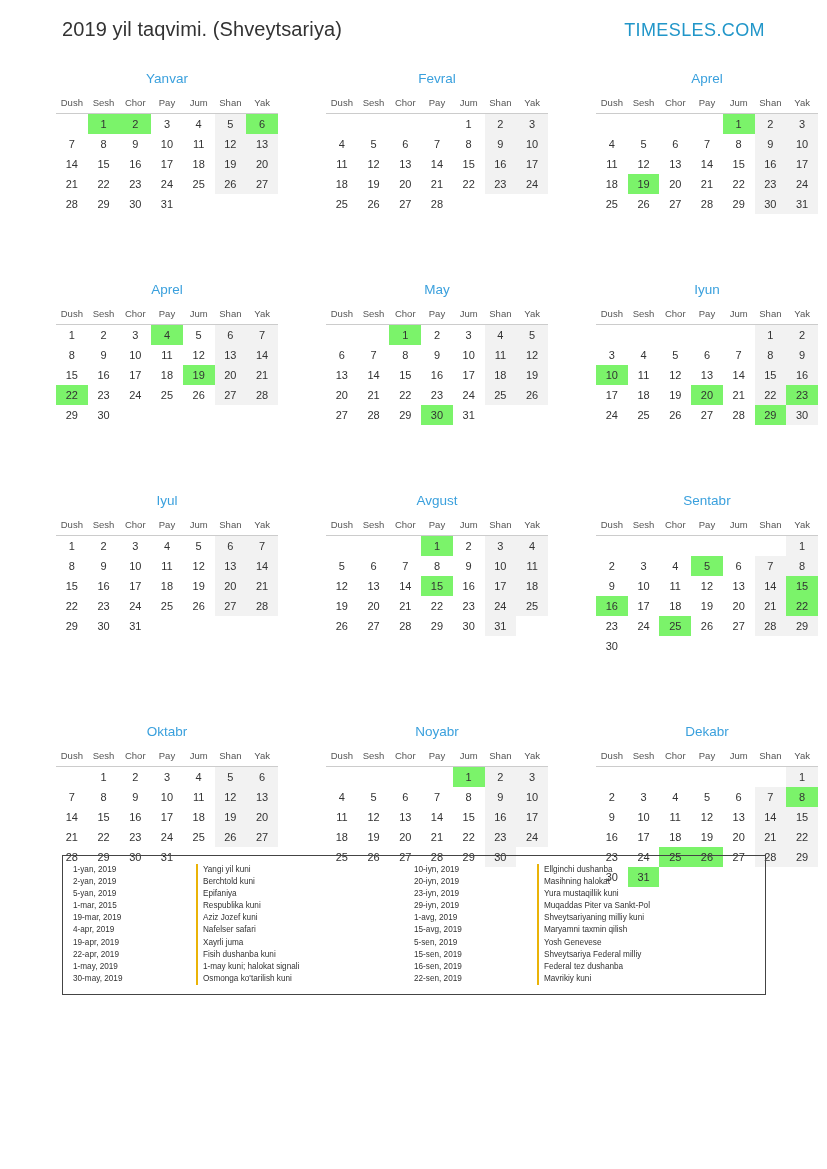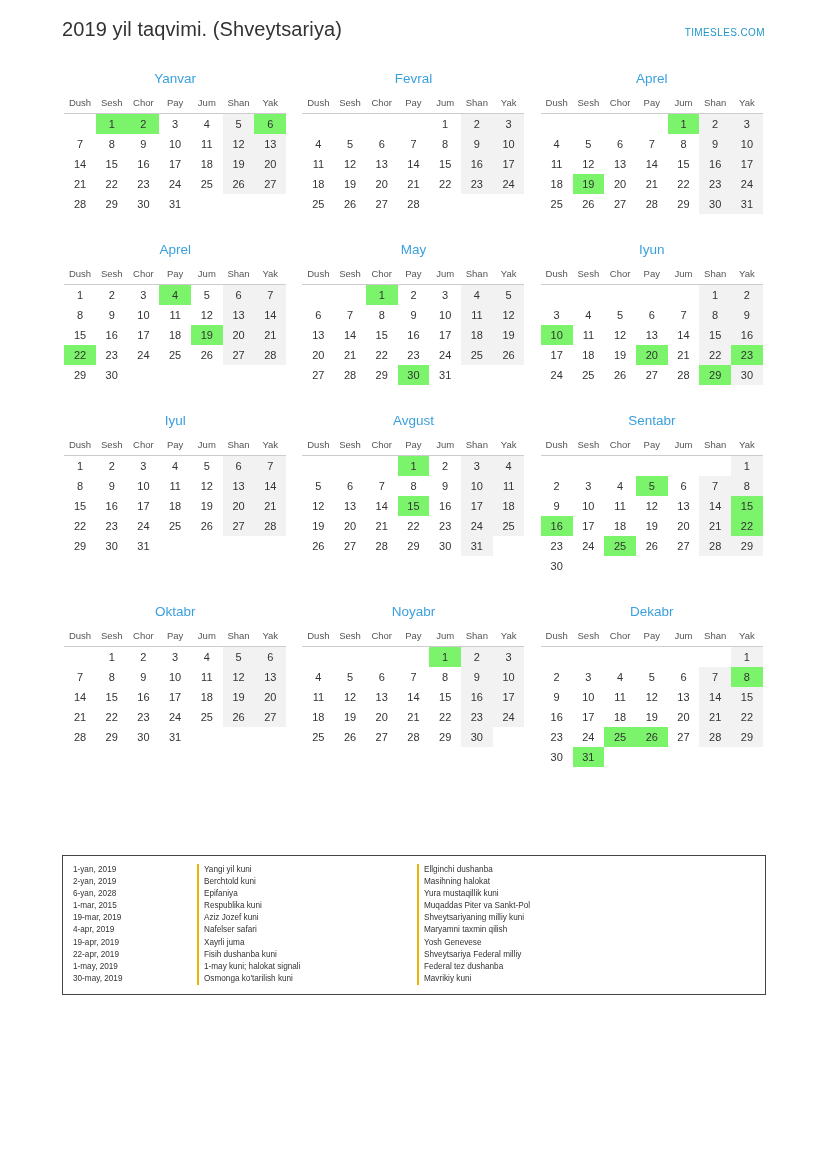--- a/index.html
+++ b/index.html
@@ -27,44 +27,45 @@
     justify-content: space-between;
     padding: 18px 62px 0 62px;
   }
   .title {
     font-size: 20px;
     color: #333333;
     font-weight: normal;
     letter-spacing: 0.1px;
   }
   .brand {
-    font-size: 10px;
+    font-size: 18px;
     color: #2196c9;
     letter-spacing: 0.4px;
   }
   .calendar-grid {
     margin-top: 22px;
     padding: 0 56px;
     display: grid;
     grid-template-columns: repeat(3, 1fr);
     grid-row-gap: 0px;
     grid-column-gap: 0px;
+    gap: 48px;
   }
   .month {
     padding: 8px 0 12px 0;
   }
   .month-name {
     text-align: center;
     color: #3aa0dd;
     font-size: 13.5px;
     margin-bottom: 9px;
   }
   table.cal {
     border-collapse: collapse;
-    margin: 8px auto;
+    margin: 0 auto;
     table-layout: fixed;
     width: 222px;
   }
   table.cal th {
     font-size: 9.5px;
     font-weight: normal;
     color: #555555;
     padding: 2px 0 5px 0;
     text-align: center;
     width: 31px;
@@ -903,41 +904,53 @@
             </tr>
           </tbody>
         </table>
       </div>
     </div>
 
   <div class="legend">
       <div class="legend-col legend-dates">
         <div class="legend-row">1-yan, 2019</div>
         <div class="legend-row">2-yan, 2019</div>
-        <div class="legend-row">6-yan, 2028</div>
+        <div class="legend-row">5-yan, 2019</div>
         <div class="legend-row">1-mar, 2015</div>
         <div class="legend-row">19-mar, 2019</div>
         <div class="legend-row">4-apr, 2019</div>
         <div class="legend-row">19-apr, 2019</div>
         <div class="legend-row">22-apr, 2019</div>
         <div class="legend-row">1-may, 2019</div>
         <div class="legend-row">30-may, 2019</div>
       </div>
       <div class="legend-col legend-names">
         <div class="legend-row">Yangi yil kuni</div>
         <div class="legend-row">Berchtold kuni</div>
         <div class="legend-row">Epifaniya</div>
         <div class="legend-row">Respublika kuni</div>
         <div class="legend-row">Aziz Jozef kuni</div>
         <div class="legend-row">Nafelser safari</div>
         <div class="legend-row">Xayrli juma</div>
         <div class="legend-row">Fisih dushanba kuni</div>
         <div class="legend-row">1-may kuni; halokat signali</div>
         <div class="legend-row">Osmonga ko'tarilish kuni</div>
       </div>
+      <div class="legend-col legend-dates">
+        <div class="legend-row">10-iyn, 2019</div>
+        <div class="legend-row">20-iyn, 2019</div>
+        <div class="legend-row">23-iyn, 2019</div>
+        <div class="legend-row">29-iyn, 2019</div>
+        <div class="legend-row">1-avg, 2019</div>
+        <div class="legend-row">15-avg, 2019</div>
+        <div class="legend-row">5-sen, 2019</div>
+        <div class="legend-row">15-sen, 2019</div>
+        <div class="legend-row">16-sen, 2019</div>
+        <div class="legend-row">22-sen, 2019</div>
+      </div>
       <div class="legend-col legend-names">
         <div class="legend-row">Ellginchi dushanba</div>
         <div class="legend-row">Masihning halokat</div>
         <div class="legend-row">Yura mustaqillik kuni</div>
         <div class="legend-row">Muqaddas Piter va Sankt-Pol</div>
         <div class="legend-row">Shveytsariyaning milliy kuni</div>
         <div class="legend-row">Maryamni taxmin qilish</div>
         <div class="legend-row">Yosh Genevese</div>
         <div class="legend-row">Shveytsariya Federal milliy</div>
         <div class="legend-row">Federal tez dushanba</div>

